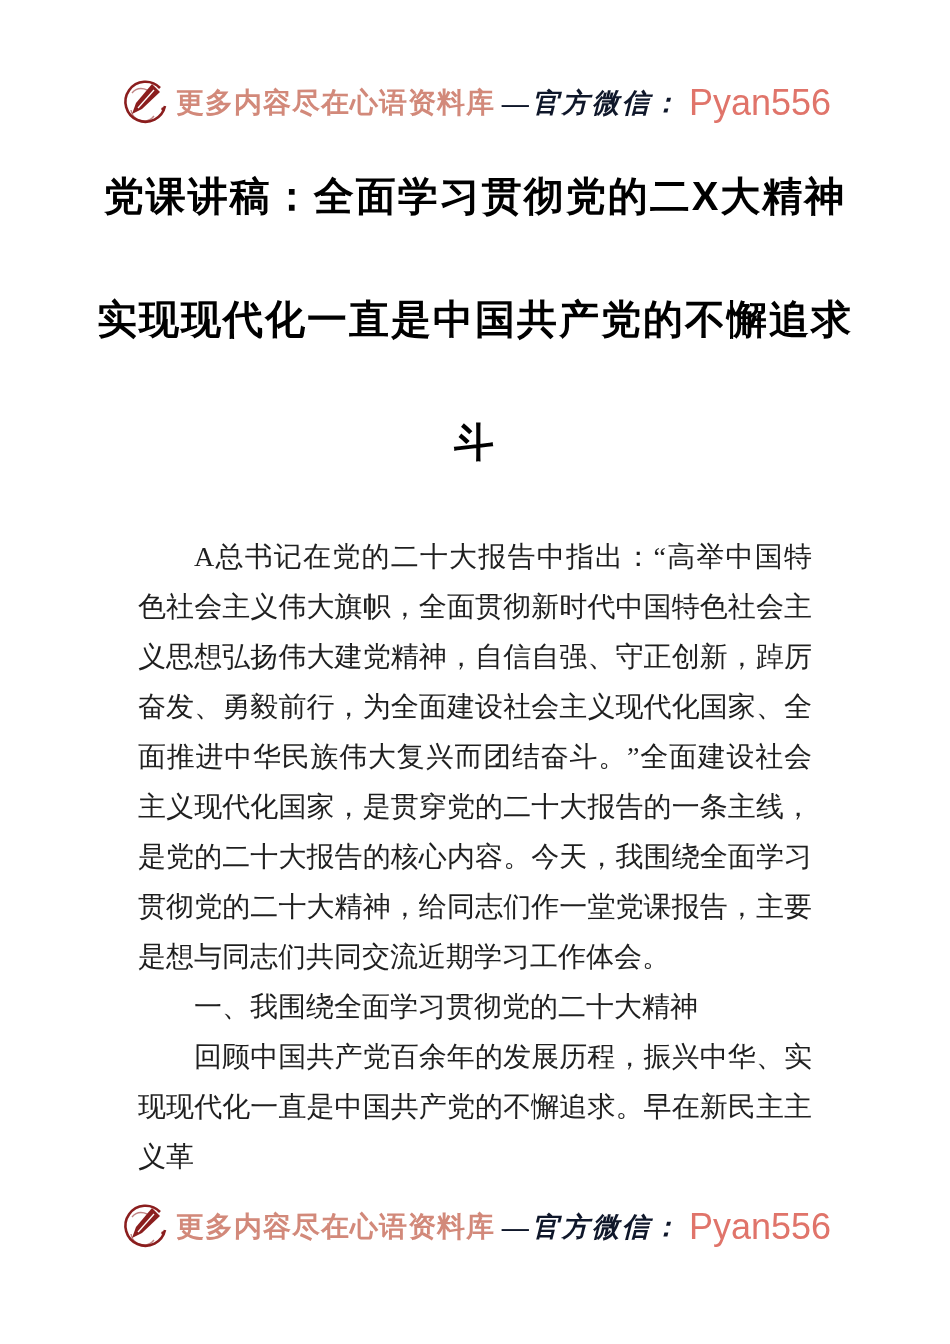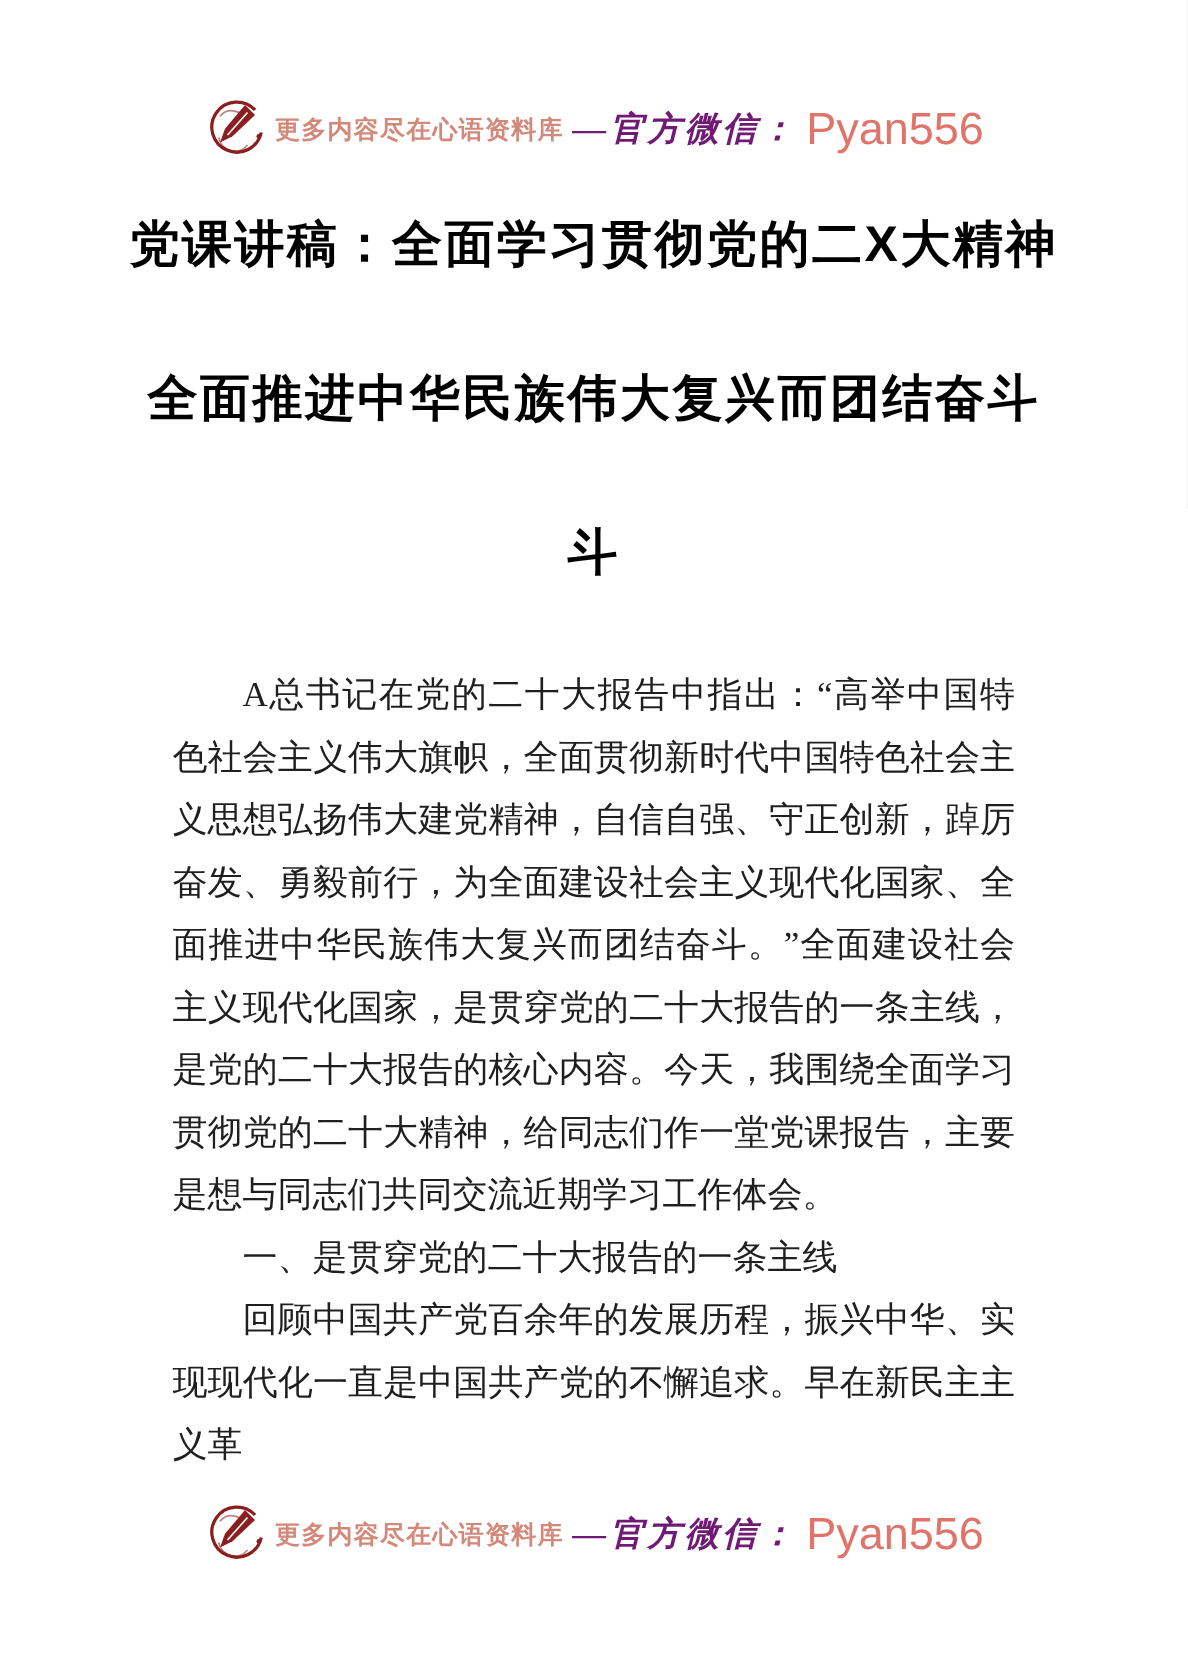--- a/index.html
+++ b/index.html
@@ -15,28 +15,28 @@
   .watermark{
     position:absolute;left:0;right:0;
     display:flex;justify-content:center;align-items:center;
     gap:7px;
     white-space:nowrap;
   }
   .watermark.header{top:76px;}
   .watermark.footer{top:1200px;}
   .wm-logo{width:50px;height:54px;display:inline-block;flex:0 0 auto;}
   .wm-brand{
-    font-size:20px;
+    font-size:28px;
     color:#d2897a;
     font-weight:bold;
     letter-spacing:1px;
   }
   .wm-label{
     font-size:27px;
-    color:#701a75;
+    color:#0f172a;
     font-weight:bold;
     font-style:italic;
     letter-spacing:3px;
   }
   .wm-id{
     font-family:"Liberation Sans", sans-serif;
     font-size:36px;
     color:#e0746a;
   }
   
@@ -81,27 +81,27 @@
         <line x1="19" y1="32" x2="35" y2="14" stroke="#ffffff" stroke-width="1.3"></line>
       </svg>
     </span>
     <span class="wm-brand">更多内容尽在心语资料库</span>
     <span class="wm-label">—官方微信：</span>
     <span class="wm-id">Pyan556</span>
   </div>
 
   <h1 class="doc-title">
     <div class="title-line">党课讲稿：全面学习贯彻党的二X大精神</div>
-    <div class="title-line">全面推进中华民族伟大复兴而团结奋斗</div>
+    <div class="title-line">实现现代化一直是中国共产党的不懈追求</div>
     <div class="title-line">斗</div>
   </h1>
 
   <div class="doc-body">
     <p>A总书记在党的二十大报告中指出：“高举中国特色社会主义伟大旗帜，全面贯彻新时代中国特色社会主义思想弘扬伟大建党精神，自信自强、守正创新，踔厉奋发、勇毅前行，为全面建设社会主义现代化国家、全面推进中华民族伟大复兴而团结奋斗。”全面建设社会主义现代化国家，是贯穿党的二十大报告的一条主线，是党的二十大报告的核心内容。今天，我围绕全面学习贯彻党的二十大精神，给同志们作一堂党课报告，主要是想与同志们共同交流近期学习工作体会。</p>
-    <p>一、是贯穿党的二十大报告的一条主线</p>
+    <p>一、我围绕全面学习贯彻党的二十大精神</p>
     <p>回顾中国共产党百余年的发展历程，振兴中华、实现现代化一直是中国共产党的不懈追求。早在新民主主义革</p>
   </div>
 
   <div class="watermark footer">
     <span class="wm-logo">
       <svg viewBox="0 0 50 54" width="50" height="54">
         <g fill="none" stroke="#8b1e1e">
           <path d="M 41 12 A 20 20 0 1 0 46 30" stroke-width="2.6"></path>
           <path d="M 13 17 A 12 12 0 0 1 34 22" stroke-width="1.4" opacity="0.55"></path>
           <path d="M 35 40 A 13 13 0 0 1 12 34" stroke-width="1.4" opacity="0.55"></path>

